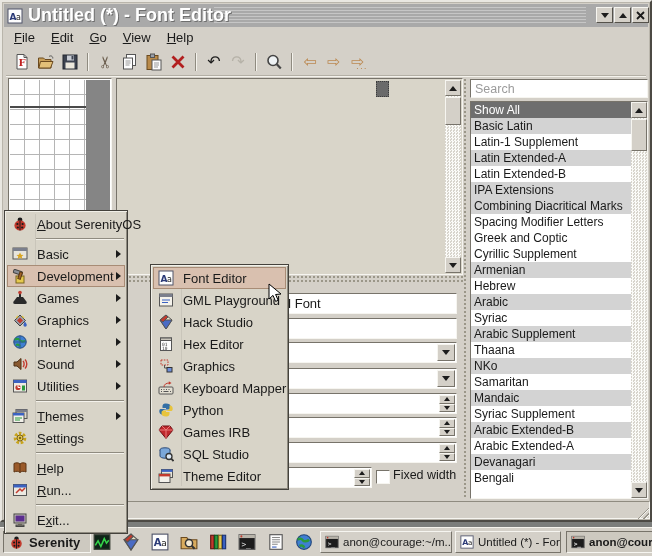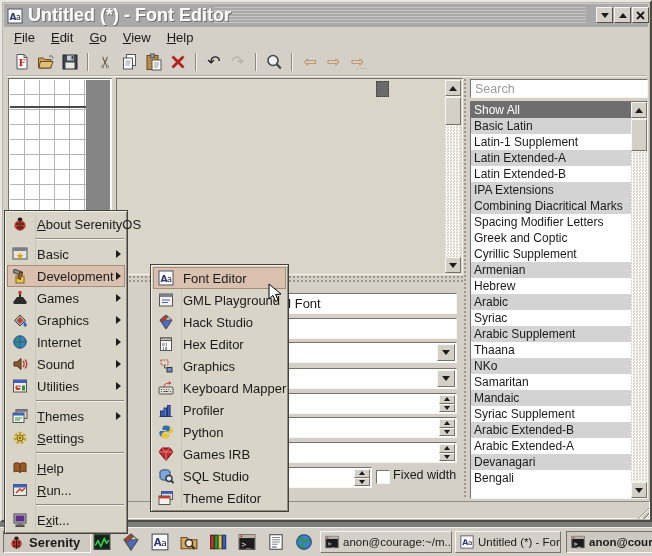--- a/index.html
+++ b/index.html
@@ -594,31 +594,20 @@
             <path d="M3 9.5h1M5.5 9.5h1M8 9.5h1M10.5 9.5h1M3 11.5h1M5.5 11.5h5M12 11.5h1" stroke="#555"></path>
             <path d="M11.5 3c-3.5 0-5.5 1.5-5.5 4" fill="none" stroke="#c23b2e"></path>
             <path d="M13.5 3L10.8 1.2v3.6z" fill="#c23b2e"></path>
           </svg>
         </span>
         <span class="mi-label">Keyboard Mapper</span>
       </div>
       <div class="menu-item">
         <span class="mi-icon">
           <svg viewBox="0 0 16 16">
-            <path d="M1.5 14.5h13" stroke="#555"></path>
-            <rect x="2.5" y="9" width="2.6" height="5.5" fill="#3b62c2" stroke="#22386e"></rect>
-            <rect x="6" y="6" width="2.6" height="8.5" fill="#4a76d8" stroke="#22386e"></rect>
-            <rect x="9.5" y="3.5" width="2.6" height="11" fill="#3b62c2" stroke="#22386e"></rect>
-          </svg>
-        </span>
-        <span class="mi-label">Profiler</span>
-      </div>
-      <div class="menu-item">
-        <span class="mi-icon">
-          <svg viewBox="0 0 16 16">
             <path d="M8 1.5c-3 0-3.5 1.5-3.5 3V6H8v1H2.8C1.3 7 1 9 1.5 10.5 2 12 3 12.5 4.5 12.5V10c0-1.5 1.5-2.5 3-2.5h3c1.2 0 2-.8 2-2V4.5c0-2-1.5-3-4.5-3z" fill="#336fa5"></path>
             <path d="M8 14.5c3 0 3.5-1.5 3.5-3V10H8V9h5.2c1.5 0 1.8-2 1.3-3.5-.5-1.5-1.5-2-3-2V6c0 1.5-1.5 2.5-3 2.5h-3c-1.2 0-2 .8-2 2v1c0 2 1.5 3 4.5 3z" fill="#e8c43c"></path>
           </svg>
         </span>
         <span class="mi-label">Python</span>
       </div>
       <div class="menu-item">
         <span class="mi-icon">
           <svg viewBox="0 0 16 16">
             <path d="M4 2h8l3 4-7 8.5L1 6z" fill="#c0282d" stroke="#6e1114"></path>

